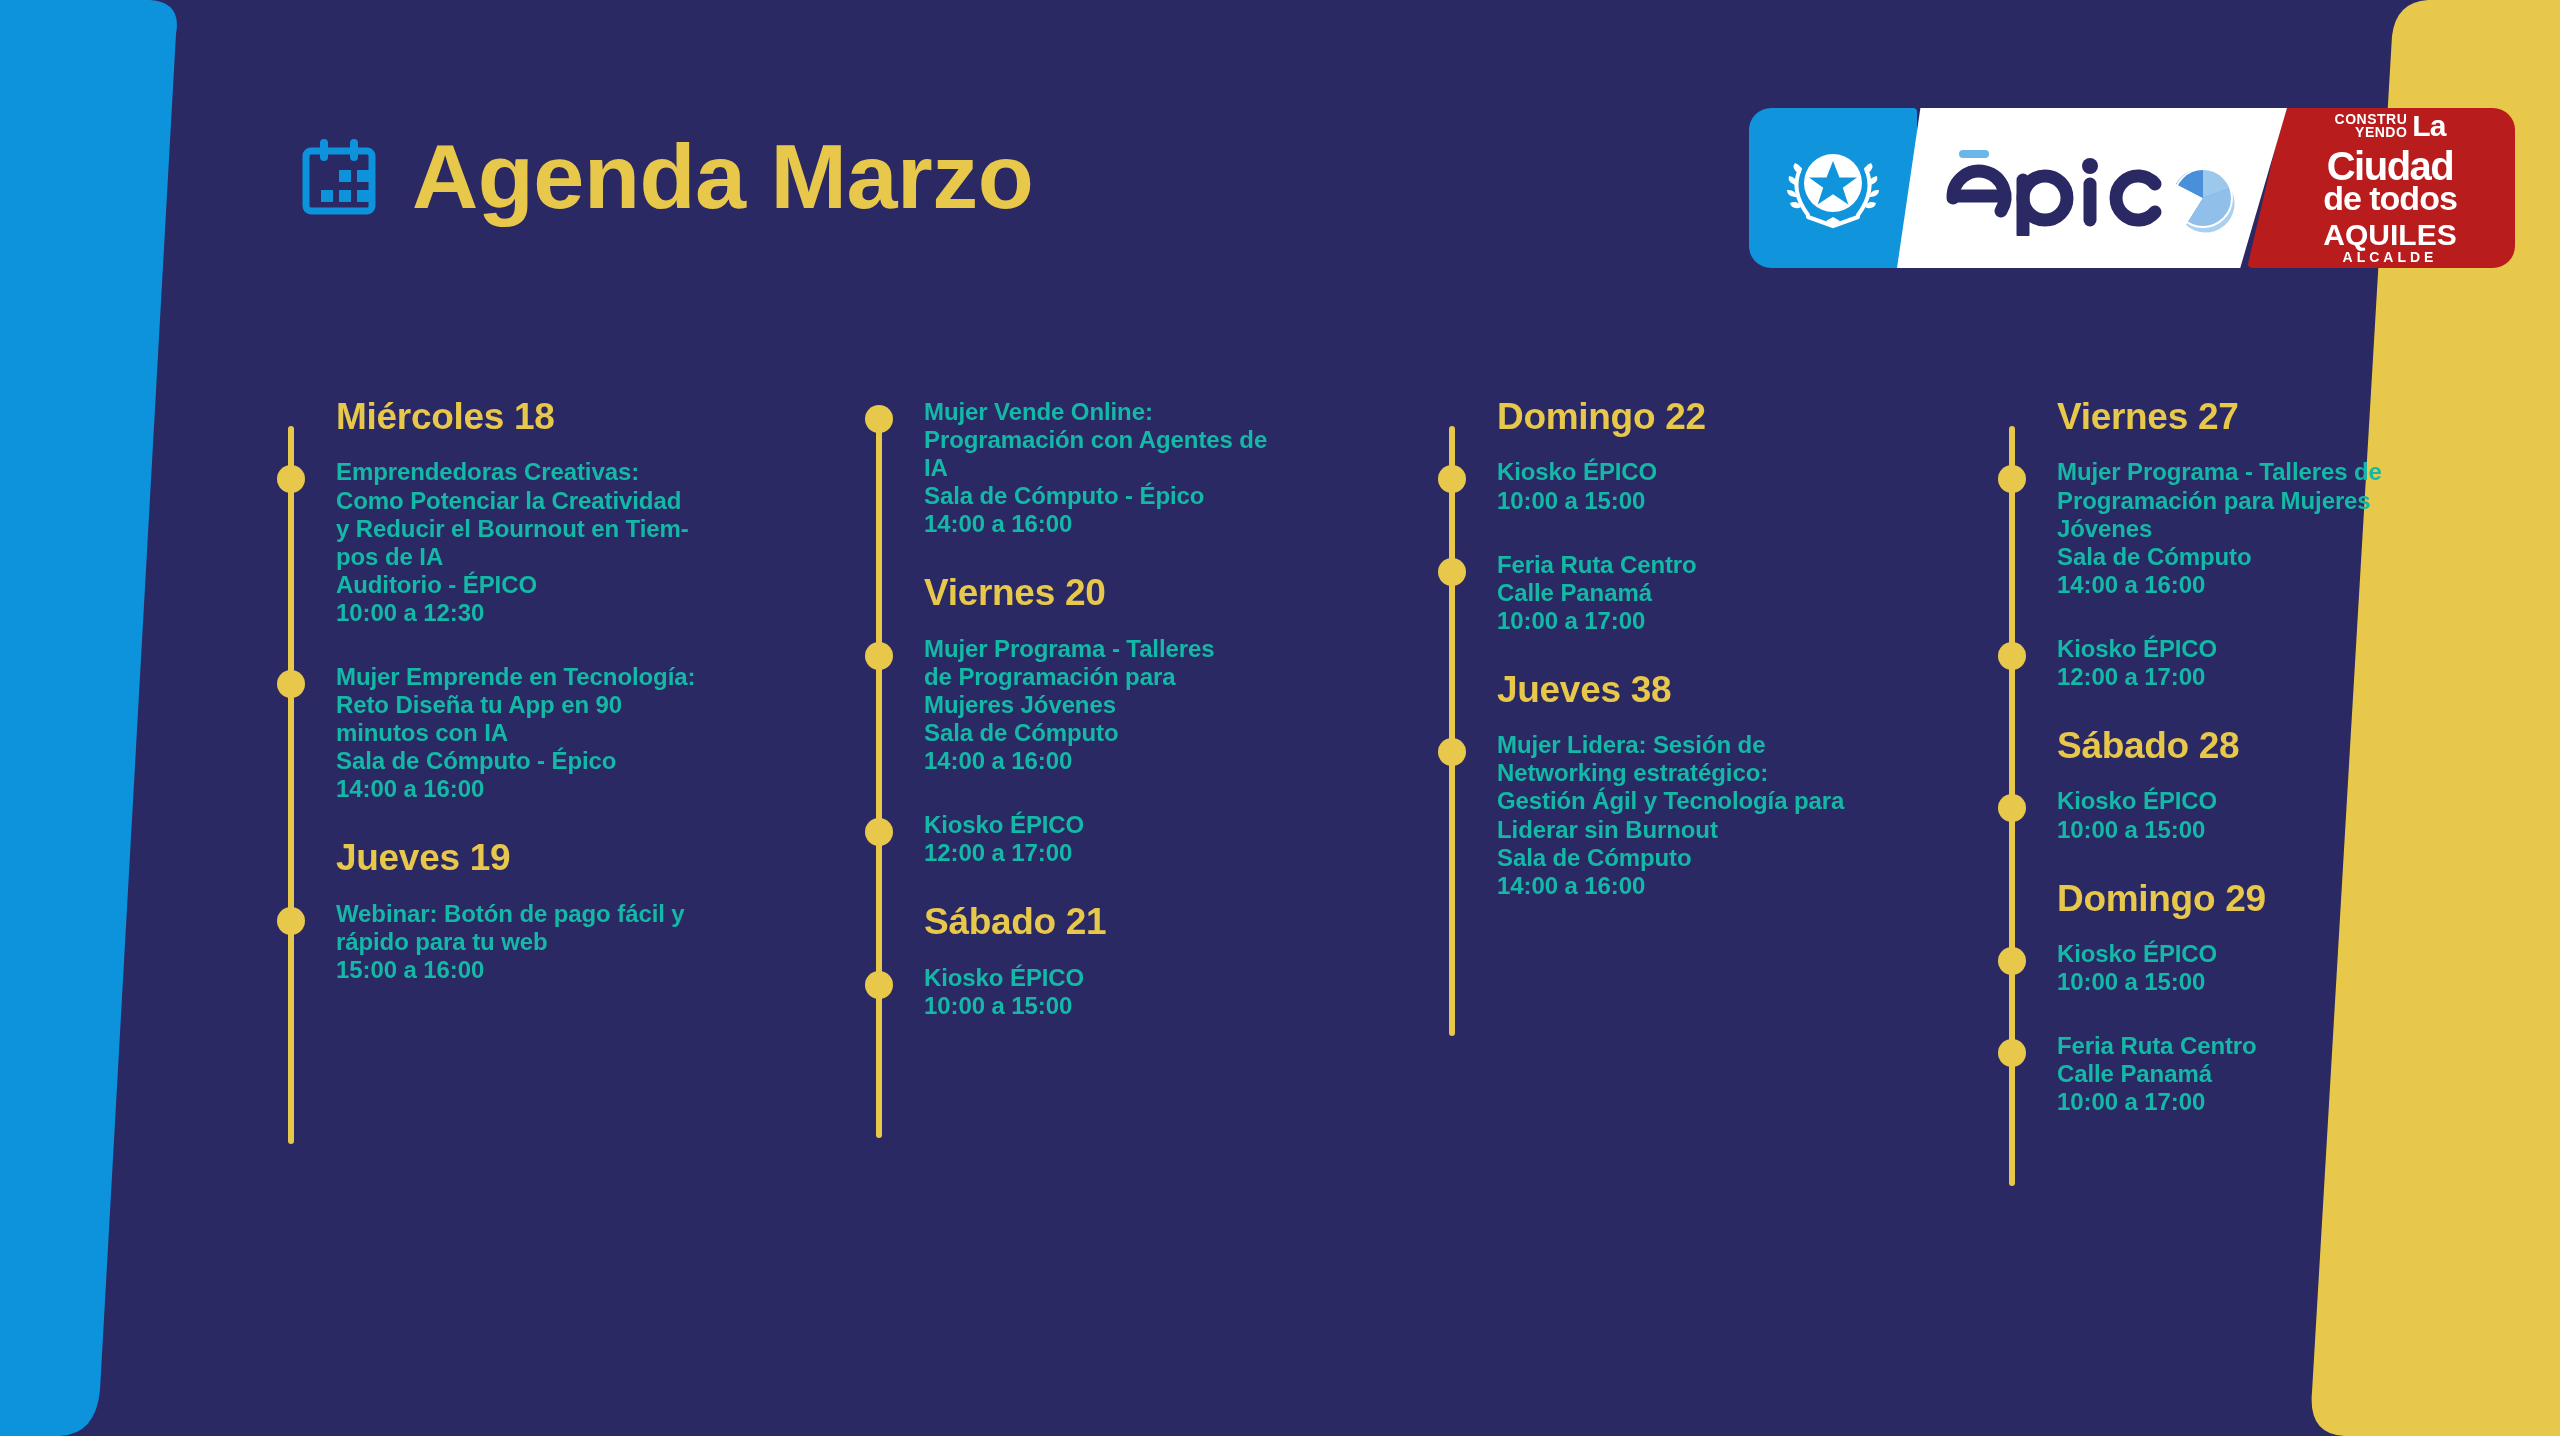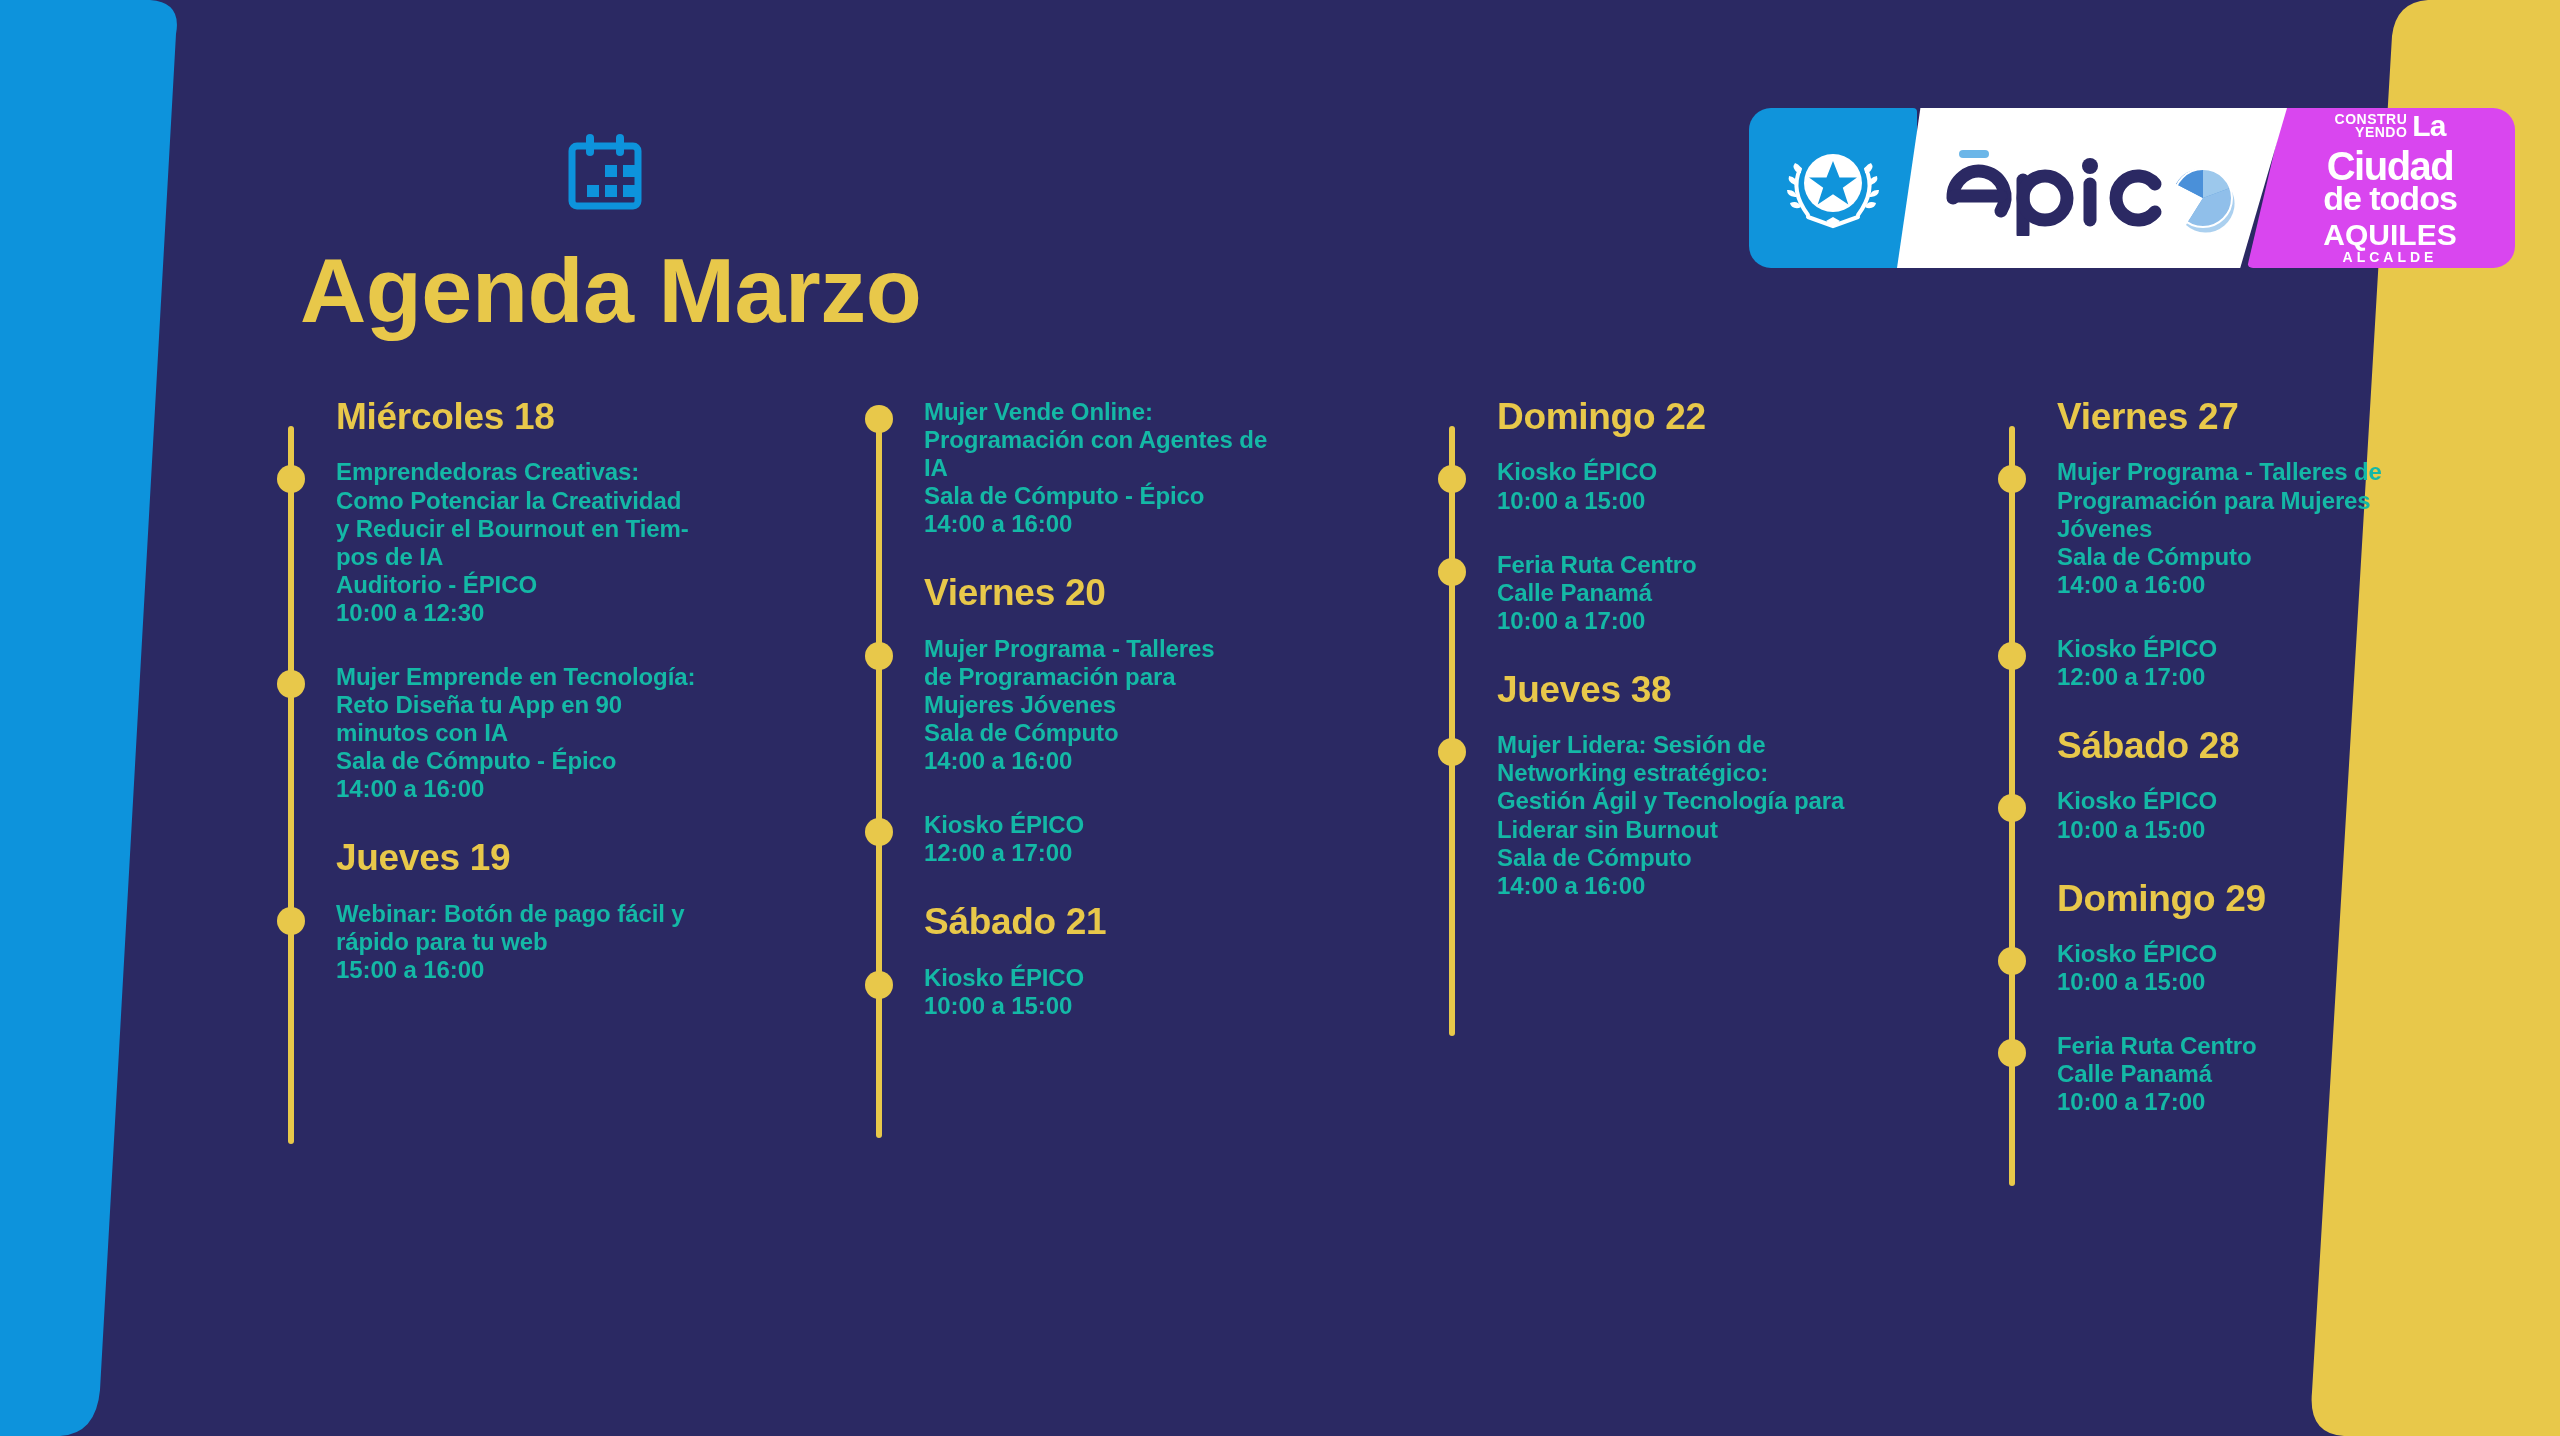--- a/index.html
+++ b/index.html
@@ -17,21 +17,21 @@
   .band{position:absolute;top:0;height:1436px;pointer-events:none;}
   .band svg{display:block;}
   #band-left{left:0;width:260px;}
   #band-right{right:0;width:280px;}
 
   
   #header{position:absolute;left:0;top:0;width:2560px;height:300px;}
 
   #title-block{
     position:absolute;left:300px;top:132px;
-    display:flex;align-items:center;gap:34px;flex-direction:column;
+    display:flex;align-items:center;gap:34px;
   }
   #cal-icon{width:78px;height:80px;flex:0 0 auto;}
   #page-title{
     font-size:90px;
     font-weight:bold;
     color:#E8C84A;
     letter-spacing:-0.5px;
     line-height:1;
     white-space:nowrap;
     font-stretch:condensed;
@@ -53,21 +53,21 @@
     margin-right:-14px;z-index:1;
   }
   .plate-epico{
     width:390px;background:#FFFFFF;
     display:flex;align-items:center;justify-content:center;
     z-index:3;
     clip-path:polygon(6% 0, 100% 0, 88% 100%, 0 100%);
     margin-right:-40px;margin-left:-6px;
   }
   .plate-aquiles{
-    width:250px;background:#d946ef;
+    width:250px;background:#b91c1c;
     border-radius:6px 22px 22px 6px;
     display:flex;align-items:center;justify-content:center;
     z-index:2;
     clip-path:polygon(14% 0, 100% 0, 100% 100%, 0 100%);
     padding-left:18px;
   }
   #seal-svg{width:110px;height:110px;}
   #epico-svg{width:300px;height:96px;margin-left:6px;}
 
   #aquiles-mark{

